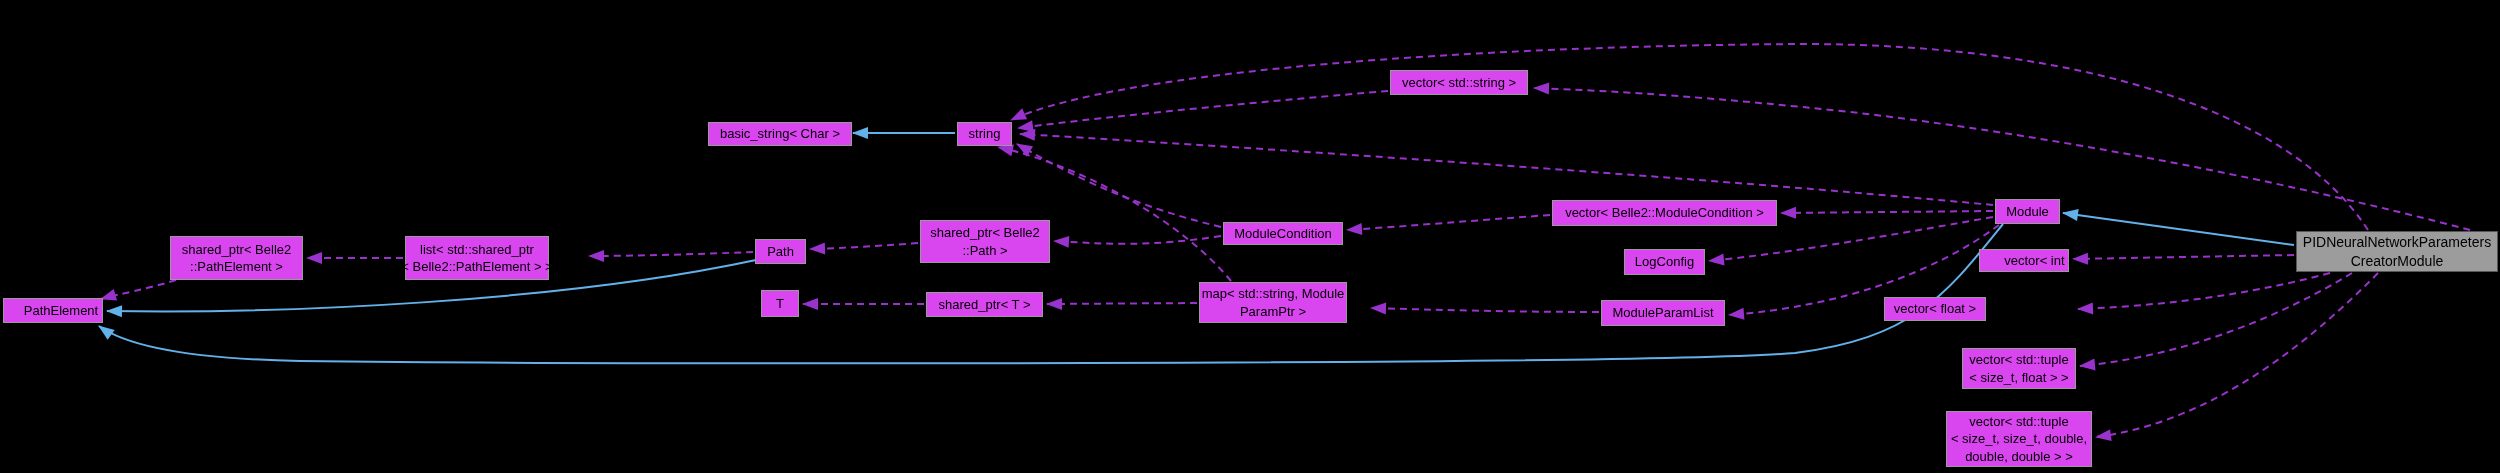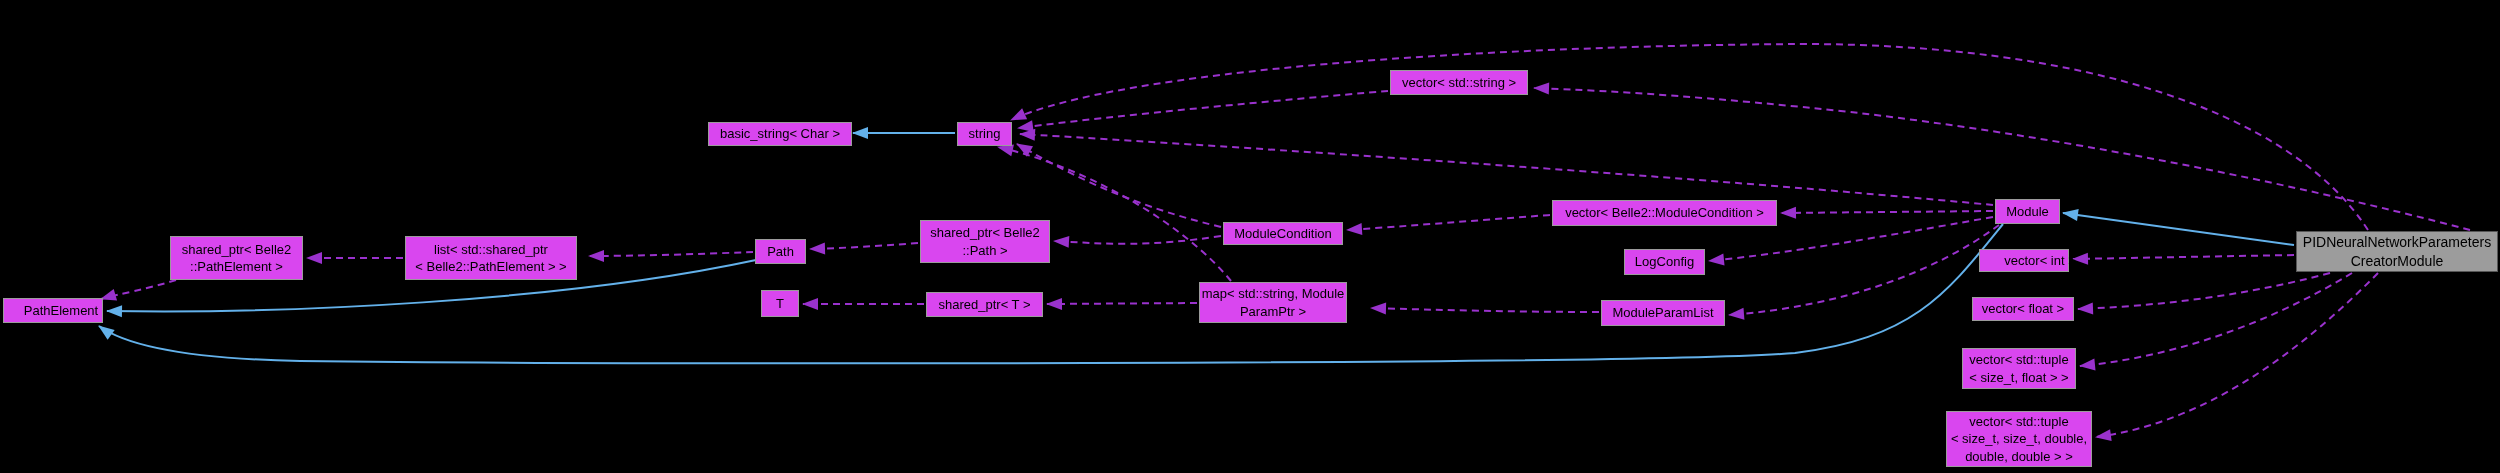--- a/index.html
+++ b/index.html
@@ -75,21 +75,21 @@
       <path d="M 2352,273 C 2270,323 2175,357 2080,366" fill="none" stroke="#9a32cd" stroke-width="2" stroke-dasharray="7,5" marker-end="url(#arrow-magenta)"></path>
       <path d="M 2378,273 C 2300,352 2205,423 2096,437" fill="none" stroke="#9a32cd" stroke-width="2" stroke-dasharray="7,5" marker-end="url(#arrow-magenta)"></path>
     </svg>
 <div class="node" style="left: 3px; top: 298px; width: 100px; height: 25px; padding-left: 16px;">
       <div>PathElement</div>
     </div>
     <div class="node" style="left: 170px; top: 236px; width: 133px; height: 44px;">
       <div>shared_ptr&lt; Belle2</div>
       <div>::PathElement &gt;</div>
     </div>
-    <div class="node" style="left: 405px; top: 236px; width: 172px; height: 44px;">
+    <div class="node" style="left: 405px; top: 236px; width: 144px; height: 44px;">
       <div>list&lt; std::shared_ptr</div>
       <div>&lt; Belle2::PathElement &gt; &gt;</div>
     </div>
     <div class="node" style="left: 708px; top: 122px; width: 144px; height: 24px;">
       <div>basic_string&lt; Char &gt;</div>
     </div>
     <div class="node" style="left: 957px; top: 122px; width: 55px; height: 24px;">
       <div>string</div>
     </div>
     <div class="node" style="left: 755px; top: 239px; width: 51px; height: 25px;">
@@ -123,21 +123,21 @@
     </div>
     <div class="node" style="left: 1601px; top: 300px; width: 124px; height: 26px;">
       <div>ModuleParamList</div>
     </div>
     <div class="node" style="left: 1995px; top: 199px; width: 65px; height: 25px;">
       <div>Module</div>
     </div>
     <div class="node" style="left: 1979px; top: 249px; width: 90px; height: 23px; padding-left: 32px;">
       <div>vector&lt; int &gt;</div>
     </div>
-    <div class="node" style="left: 1972px; top: 297px; width: 102px; height: 24px; justify-content: center;">
+    <div class="node" style="left: 1884px; top: 297px; width: 102px; height: 24px; justify-content: center;">
       <div>vector&lt; float &gt;</div>
     </div>
     <div class="node" style="left: 1962px; top: 348px; width: 114px; height: 41px;">
       <div>vector&lt; std::tuple</div>
       <div>&lt; size_t, float &gt; &gt;</div>
     </div>
     <div class="node" style="left: 1946px; top: 411px; width: 146px; height: 56px;">
       <div>vector&lt; std::tuple</div>
       <div>&lt; size_t, size_t, double,</div>
       <div>double, double &gt; &gt;</div>

